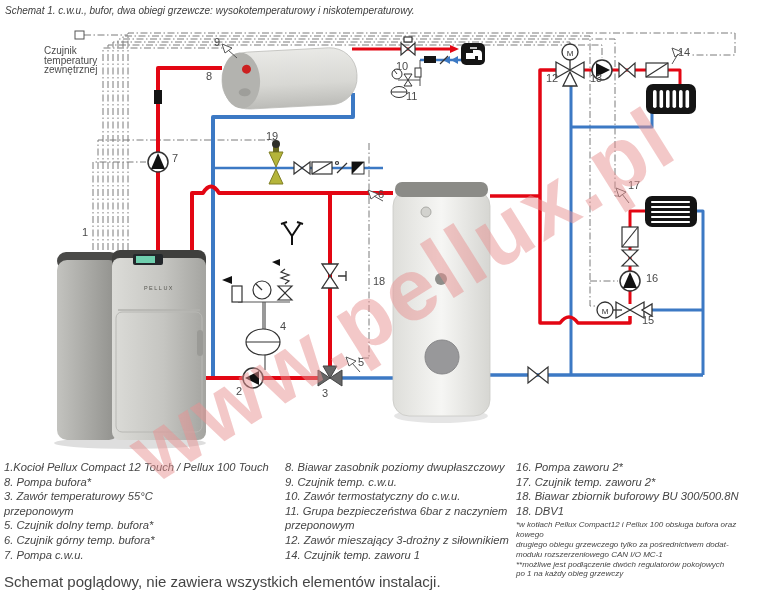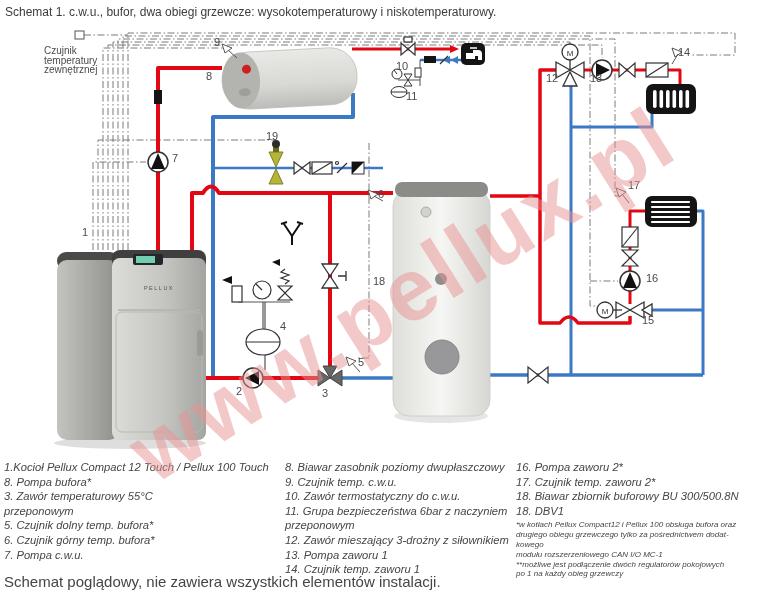--- a/index.html
+++ b/index.html
@@ -1,18 +1,18 @@
 <!DOCTYPE html>
 <html><head>
 <meta charset="utf-8">
 <style>
   html,body{margin:0;padding:0;background:#fff;}
   .page{position:relative;width:768px;height:594px;background:#fff;overflow:hidden;
         font-family:"Liberation Sans",sans-serif;}
-  .title{position:absolute;left:5px;top:5px;font-size:12px;color:#3c3c3c;}
+  .title{position:absolute;left:5px;top:5px;font-size:10px;color:#3c3c3c;font-style:italic;}
   .dlabel{position:absolute;font-size:11px;color:#4a4a4a;z-index:4;}
   .outdoor{position:absolute;left:44px;top:46px;font-size:10px;line-height:9.5px;
            color:#4a4a4a;white-space:pre-line;z-index:4;}
   .watermark{position:absolute;left:402px;top:295px;
              transform:translate(-50%,-50%) rotate(-32deg);
              font-size:88px;font-weight:bold;color:rgba(231,146,146,0.5);
              letter-spacing:3px;white-space:nowrap;pointer-events:none;z-index:6;}
   svg.diagram{position:absolute;left:0;top:0;z-index:2;}
   .legend{position:absolute;top:460px;font-size:11.2px;line-height:14.6px;color:#454545;z-index:3;font-style:italic;}
   .c1{left:4px;width:280px;}
@@ -329,32 +329,31 @@
     <div>6. Czujnik górny temp. bufora*</div>
     <div>7. Pompa c.w.u.</div>
   </div>
   <div class="legend c2">
     <div>8. Biawar zasobnik poziomy dwupłaszczowy</div>
     <div>9. Czujnik temp. c.w.u.</div>
     <div>10. Zawór termostatyczny do c.w.u.</div>
     <div>11. Grupa bezpieczeństwa 6bar z naczyniem</div>
     <div>przeponowym</div>
     <div>12. Zawór mieszający 3-drożny z siłownikiem</div>
-    <div>13. Pompa zaworu 1</div>
     <div>14. Czujnik temp. zaworu 1</div>
   </div>
   <div class="legend c3">
     <div>16. Pompa zaworu 2*</div>
     <div>17. Czujnik temp. zaworu 2*</div>
     <div>18. Biawar zbiornik buforowy BU 300/500.8N</div>
     <div>18. DBV1</div>
     <div class="footnote">
       <div>*w kotłach Pellux Compact12 i Pellux 100 obsługa bufora oraz</div>
+      <div>kowego</div>
       <div>drugiego obiegu grzewczego tylko za pośrednictwem dodat-</div>
-      <div>kowego</div>
       <div>modułu rozszerzeniowego CAN I/O MC-1</div>
       <div>**możliwe jest podłączenie dwóch regulatorów pokojowych</div>
       <div>po 1 na każdy obieg grzewczy</div>
     </div>
   </div>
 
   <div class="note">Schemat poglądowy, nie zawiera wszystkich elementów instalacji.</div>
 </div>
 
 </body></html>

